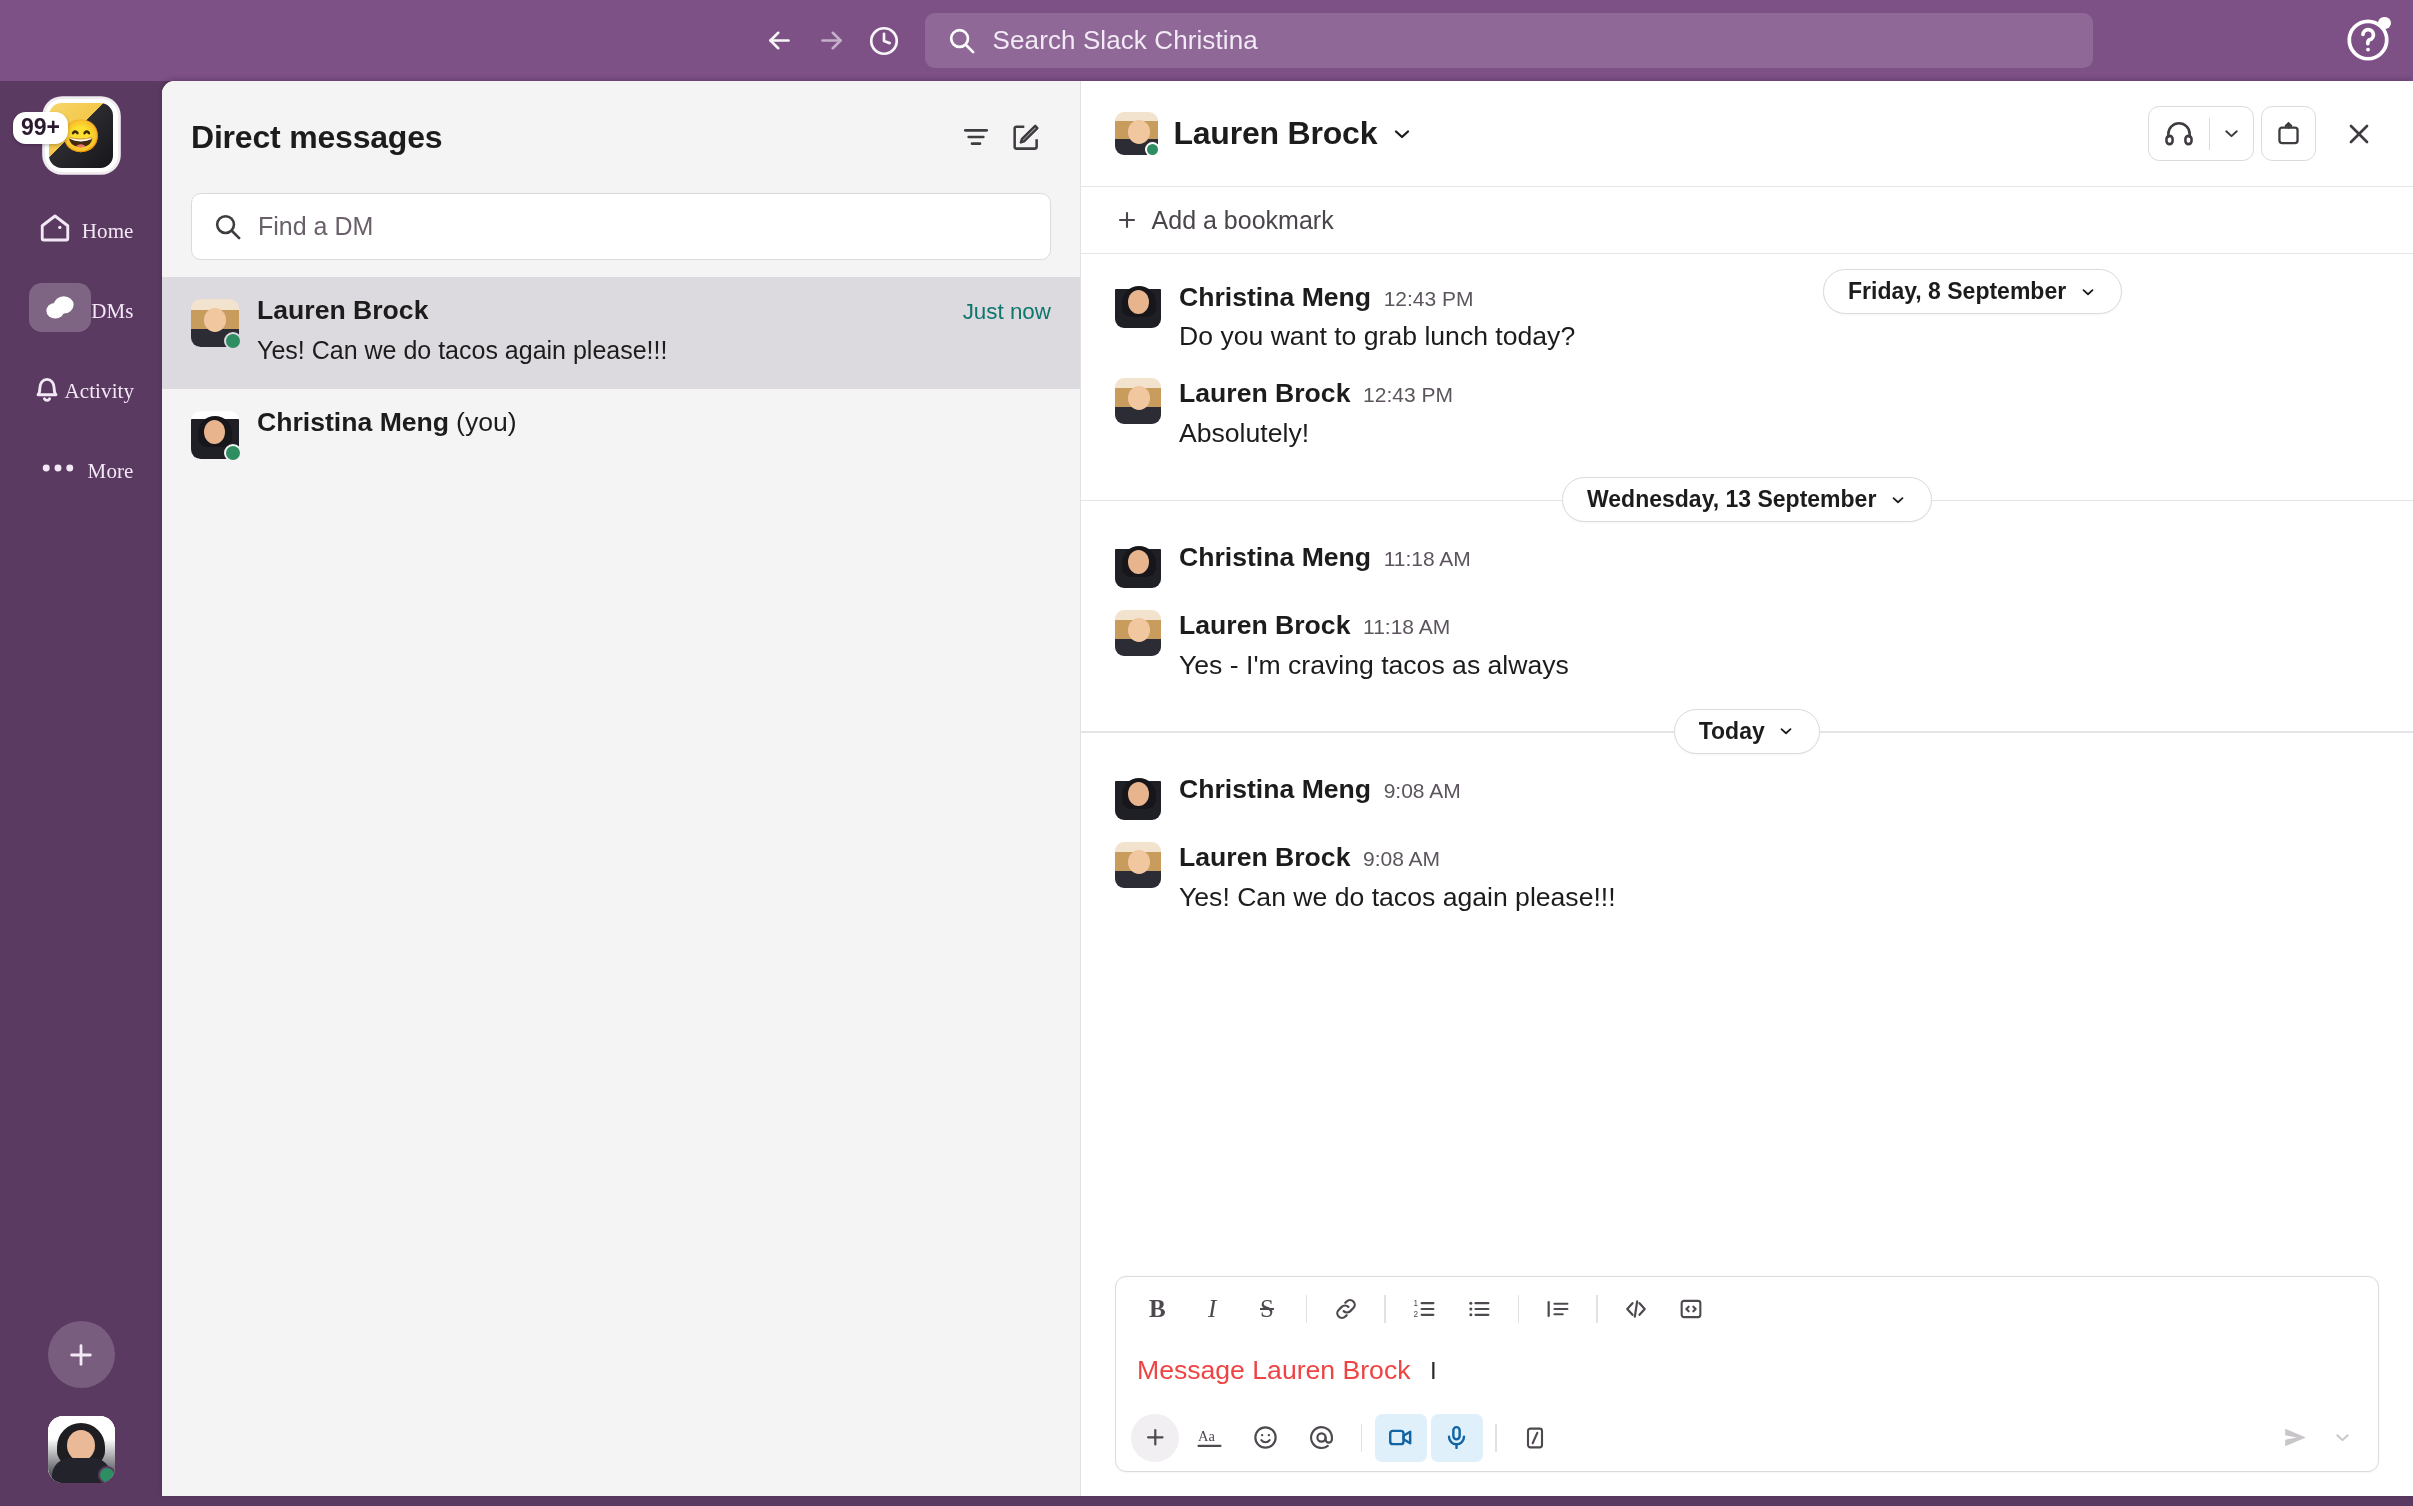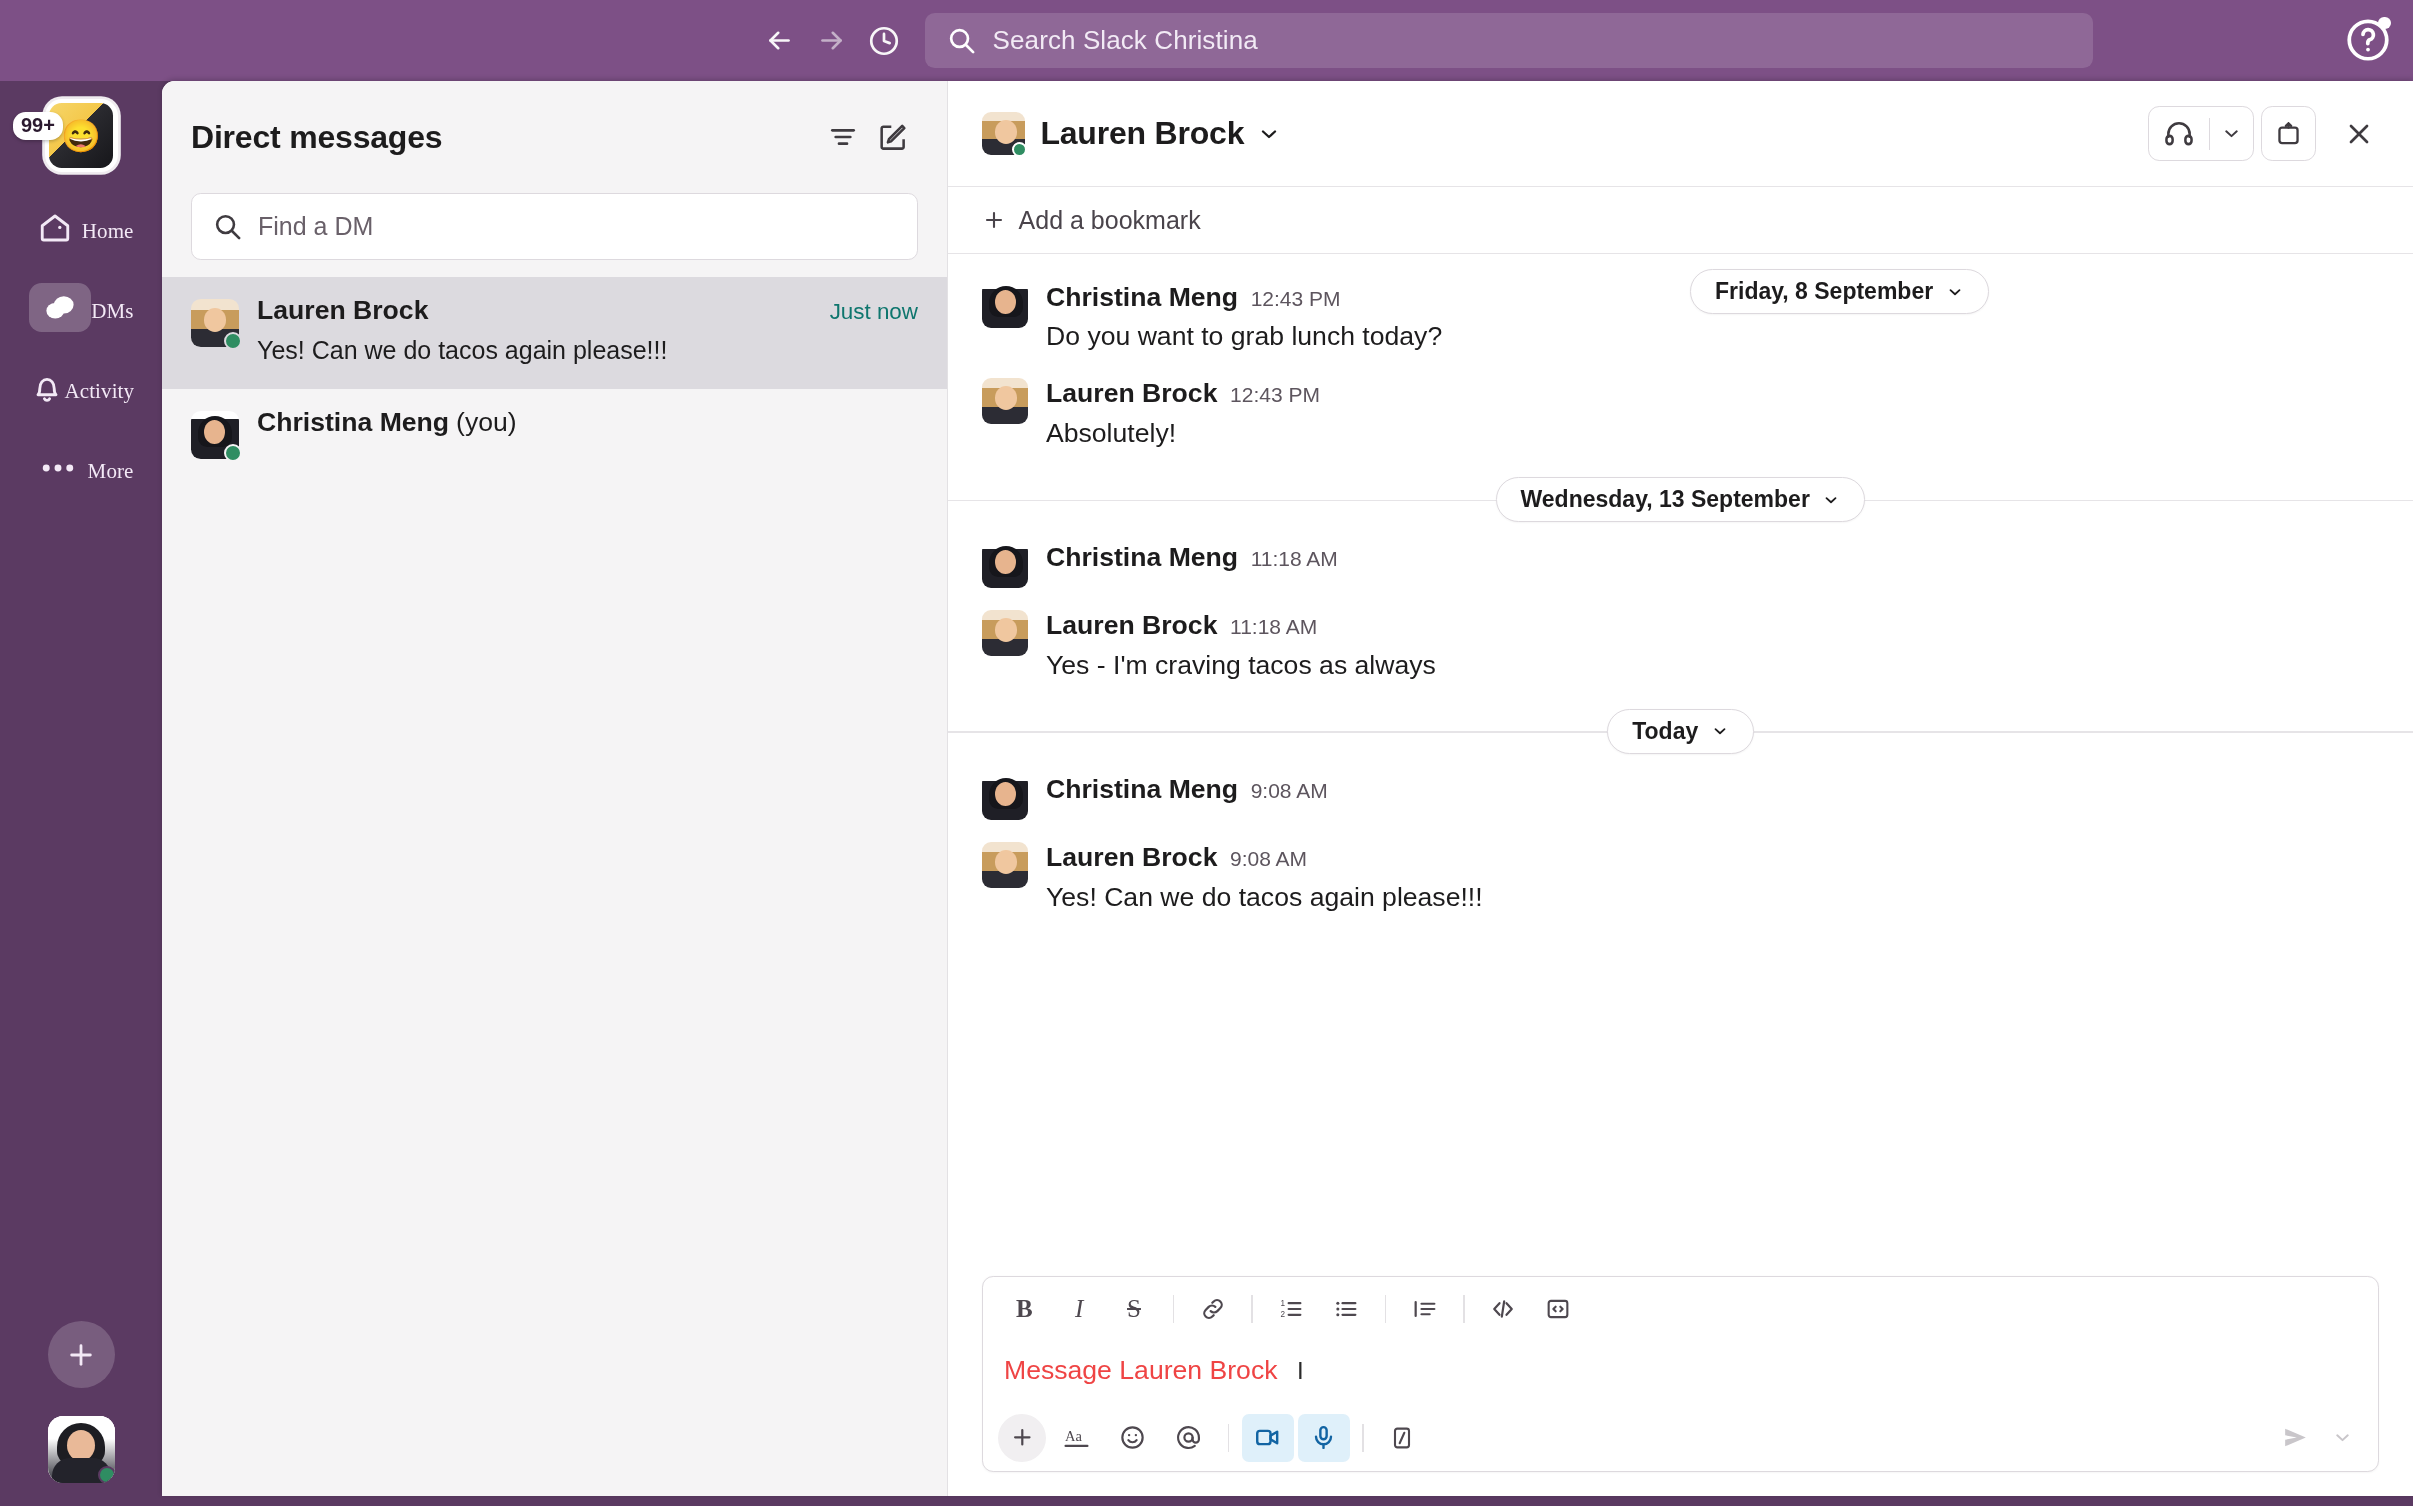--- a/index.html
+++ b/index.html
@@ -43,21 +43,21 @@
     border-radius: 17px; background: #fff; padding: 4.2px;
     box-shadow: 0 0 0 2.8px rgba(255,255,255,.9);
   }
   .ws-inner {
     width: 100%; height: 100%; border-radius: 12.6px; overflow: hidden;
     background: linear-gradient(135deg,#f6d66b 0%, #f4c84a 42%, #2b2b30 42%, #16161a 100%);
     display: flex; align-items: center; justify-content: center; font-size: 32px;
   }
   .ws-badge {
     position: absolute; left: -32px; top: 12.6px; background: #fff; color: #2b1a2f;
-    font-size: 20px; font-weight: 700; border-radius: 12.6px; padding: 2.8px 8.4px;
+    font-size: 23px; font-weight: 700; border-radius: 12.6px; padding: 2.8px 8.4px;
     box-shadow: 0 1.4px 3.5px rgba(0,0,0,.25);
   }
   .rail-item {
     width: 105px; margin-top: 31px; display: flex; flex-direction: row;
     align-items: center; color: #f3e9f6; font-family: Liberation Serif, serif;
   }
   .rail-icon {
     width: 73px; height: 49px; border-radius: 12.6px;
     display: flex; align-items: center; justify-content: center;
   }
@@ -90,21 +90,21 @@
   
   .panels {
     position: absolute; left: 162px; top: 81px;
     width: 2251px; height: 1415px;
     background: #ffffff; border-radius: 12.6px 0 0 0;
     display: flex; overflow: hidden;
     box-shadow: 0 -1.4px 5.6px rgba(0,0,0,.18);
   }
 
   
-  .dmpanel { width: 786px; height: 100%; background: #f5f4f5; border-right: 0.7px solid #e3e1e4; display: flex; flex-direction: column; }
+  .dmpanel { width: 919px; height: 100%; background: #f5f4f5; border-right: 0.7px solid #e3e1e4; display: flex; flex-direction: column; }
   .dm-head { height: 112px; display: flex; align-items: center; padding: 0 29px; }
   .dm-title { font-size: 32px; font-weight: 700; color: #1d1c1d; flex: 1; letter-spacing: -0.2px; }
   .icon-btn { width: 50px; height: 50px; display: flex; align-items: center; justify-content: center; border-radius: 7px; color: #3f3b40; }
   .dm-search-wrap { padding: 0 29px 17px; }
   .dm-search {
     height: 67px; background: #ffffff; border: 1.4px solid #ddd9de; border-radius: 9.8px;
     display: flex; align-items: center; padding: 0 19.6px;
   }
   .dm-search .ph { font-size: 25px; color: #696069; margin-left: 15.4px; }
   .dm-list { flex: 1; overflow: hidden; }

